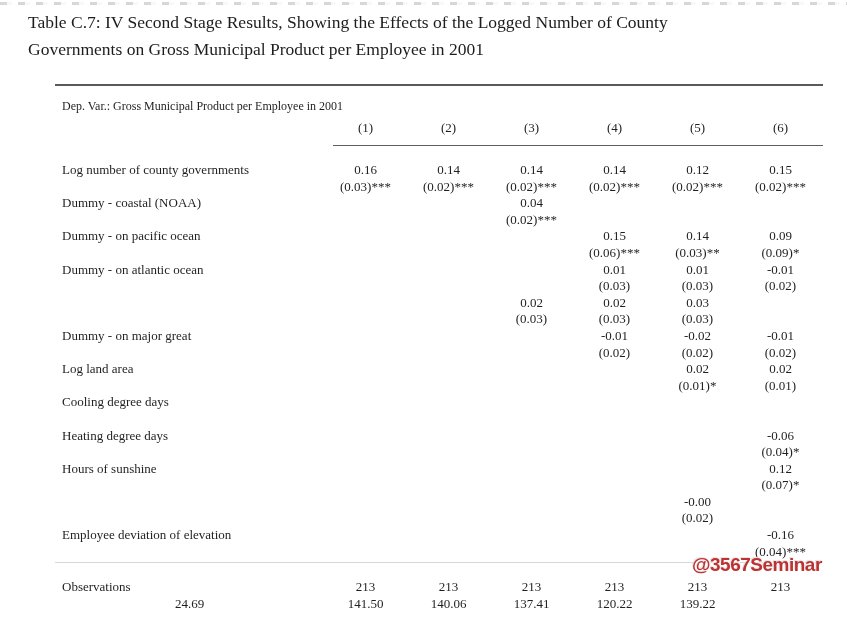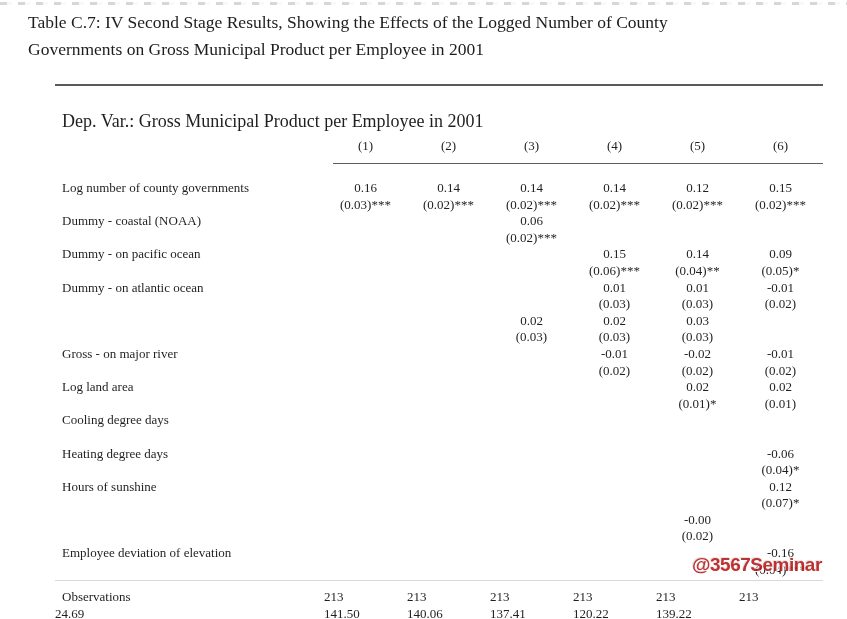--- a/index.html
+++ b/index.html
@@ -19,22 +19,22 @@
     position:absolute;left:28px;top:9px;width:900px;
     font-size:17.5px;line-height:27px;color:#1d1d1d;
   }
   .title .tline{white-space:nowrap;}
   .paper-table{
     position:absolute;left:55px;top:84px;width:768px;
     border-top:2px solid #5a5a5a;
     font-size:13px;
   }
   .depvar{
-    margin-top:25px;padding-left:7px;
-    font-size:18px;white-space:nowrap;
+    margin-top:13px;padding-left:7px;
+    font-size:12px;white-space:nowrap;
   }
   .grid-row{
     display:grid;
     grid-template-columns:269px repeat(6,83px);
     align-items:start;
   }
   .hdr-row{margin-top:5px;line-height:17px;}
   .hdr-row .hcell{text-align:center;}
   .mid-rule{
     margin-top:9px;margin-left:278px;width:490px;height:0;
@@ -42,24 +42,24 @@
   }
   .data-rows{margin-top:16px;}
   .vrow{min-height:33.2px;}
   .vrow .lbl{padding-left:7px;line-height:16.6px;white-space:nowrap;}
   .cell{text-align:center;line-height:16.6px;}
   .cell .coef, .cell .se{height:16.6px;}
   .pre-summary-rule{
     margin-top:2px;width:768px;height:0;
     border-top:1px solid #d8d8d8;
   }
-  .summary-rows{margin-top:8px;}
+  .summary-rows{margin-top:16px;}
   .srow{line-height:16.9px;}
   .srow .lbl{padding-left:7px;white-space:nowrap;}
-  .srow .scell{}
+  .srow .scell{text-align:center;}
   .bottom-rule{
     margin-top:7px;width:768px;height:0;
     border-top:2.6px solid #4f4f4f;
   }
   .watermark{
     position:absolute;left:692px;top:554px;
     font-family:"Liberation Sans","DejaVu Sans",sans-serif;
     font-weight:bold;font-size:19px;letter-spacing:-0.5px;
     color:#b91c1c;
     text-shadow:1px 1px 0 #ffffff,-1px -1px 0 #e2e2e2,1px -1px 0 #f5f5f5;
@@ -122,21 +122,21 @@
         <div class="lbl">Dummy - coastal (NOAA)</div>
         <div class="cell">
           <div class="coef"></div>
           <div class="se"></div>
         </div>
         <div class="cell">
           <div class="coef"></div>
           <div class="se"></div>
         </div>
         <div class="cell">
-          <div class="coef">0.06</div>
+          <div class="coef">0.04</div>
           <div class="se">(0.02)***</div>
         </div>
         <div class="cell">
           <div class="coef"></div>
           <div class="se"></div>
         </div>
         <div class="cell">
           <div class="coef"></div>
           <div class="se"></div>
         </div>
@@ -158,25 +158,25 @@
         <div class="cell">
           <div class="coef"></div>
           <div class="se"></div>
         </div>
         <div class="cell">
           <div class="coef">0.15</div>
           <div class="se">(0.06)***</div>
         </div>
         <div class="cell">
           <div class="coef">0.14</div>
-          <div class="se">(0.04)**</div>
+          <div class="se">(0.03)**</div>
         </div>
         <div class="cell">
           <div class="coef">0.09</div>
-          <div class="se">(0.05)*</div>
+          <div class="se">(0.09)*</div>
         </div>
       </div>
       <div class="grid-row vrow">
         <div class="lbl">Dummy - on atlantic ocean</div>
         <div class="cell">
           <div class="coef"></div>
           <div class="se"></div>
         </div>
         <div class="cell">
           <div class="coef"></div>
@@ -219,21 +219,21 @@
         <div class="cell">
           <div class="coef">0.02</div>
           <div class="se">(0.03)</div>
         </div>
         <div class="cell">
           <div class="coef">0.03</div>
           <div class="se">(0.03)</div>
         </div>
       </div>
       <div class="grid-row vrow">
-        <div class="lbl">Gross - on major river</div>
+        <div class="lbl">Dummy - on major great</div>
         <div class="cell">
           <div class="coef"></div>
           <div class="se"></div>
         </div>
         <div class="cell">
           <div class="coef"></div>
           <div class="se"></div>
         </div>
         <div class="cell">
           <div class="coef"></div>

